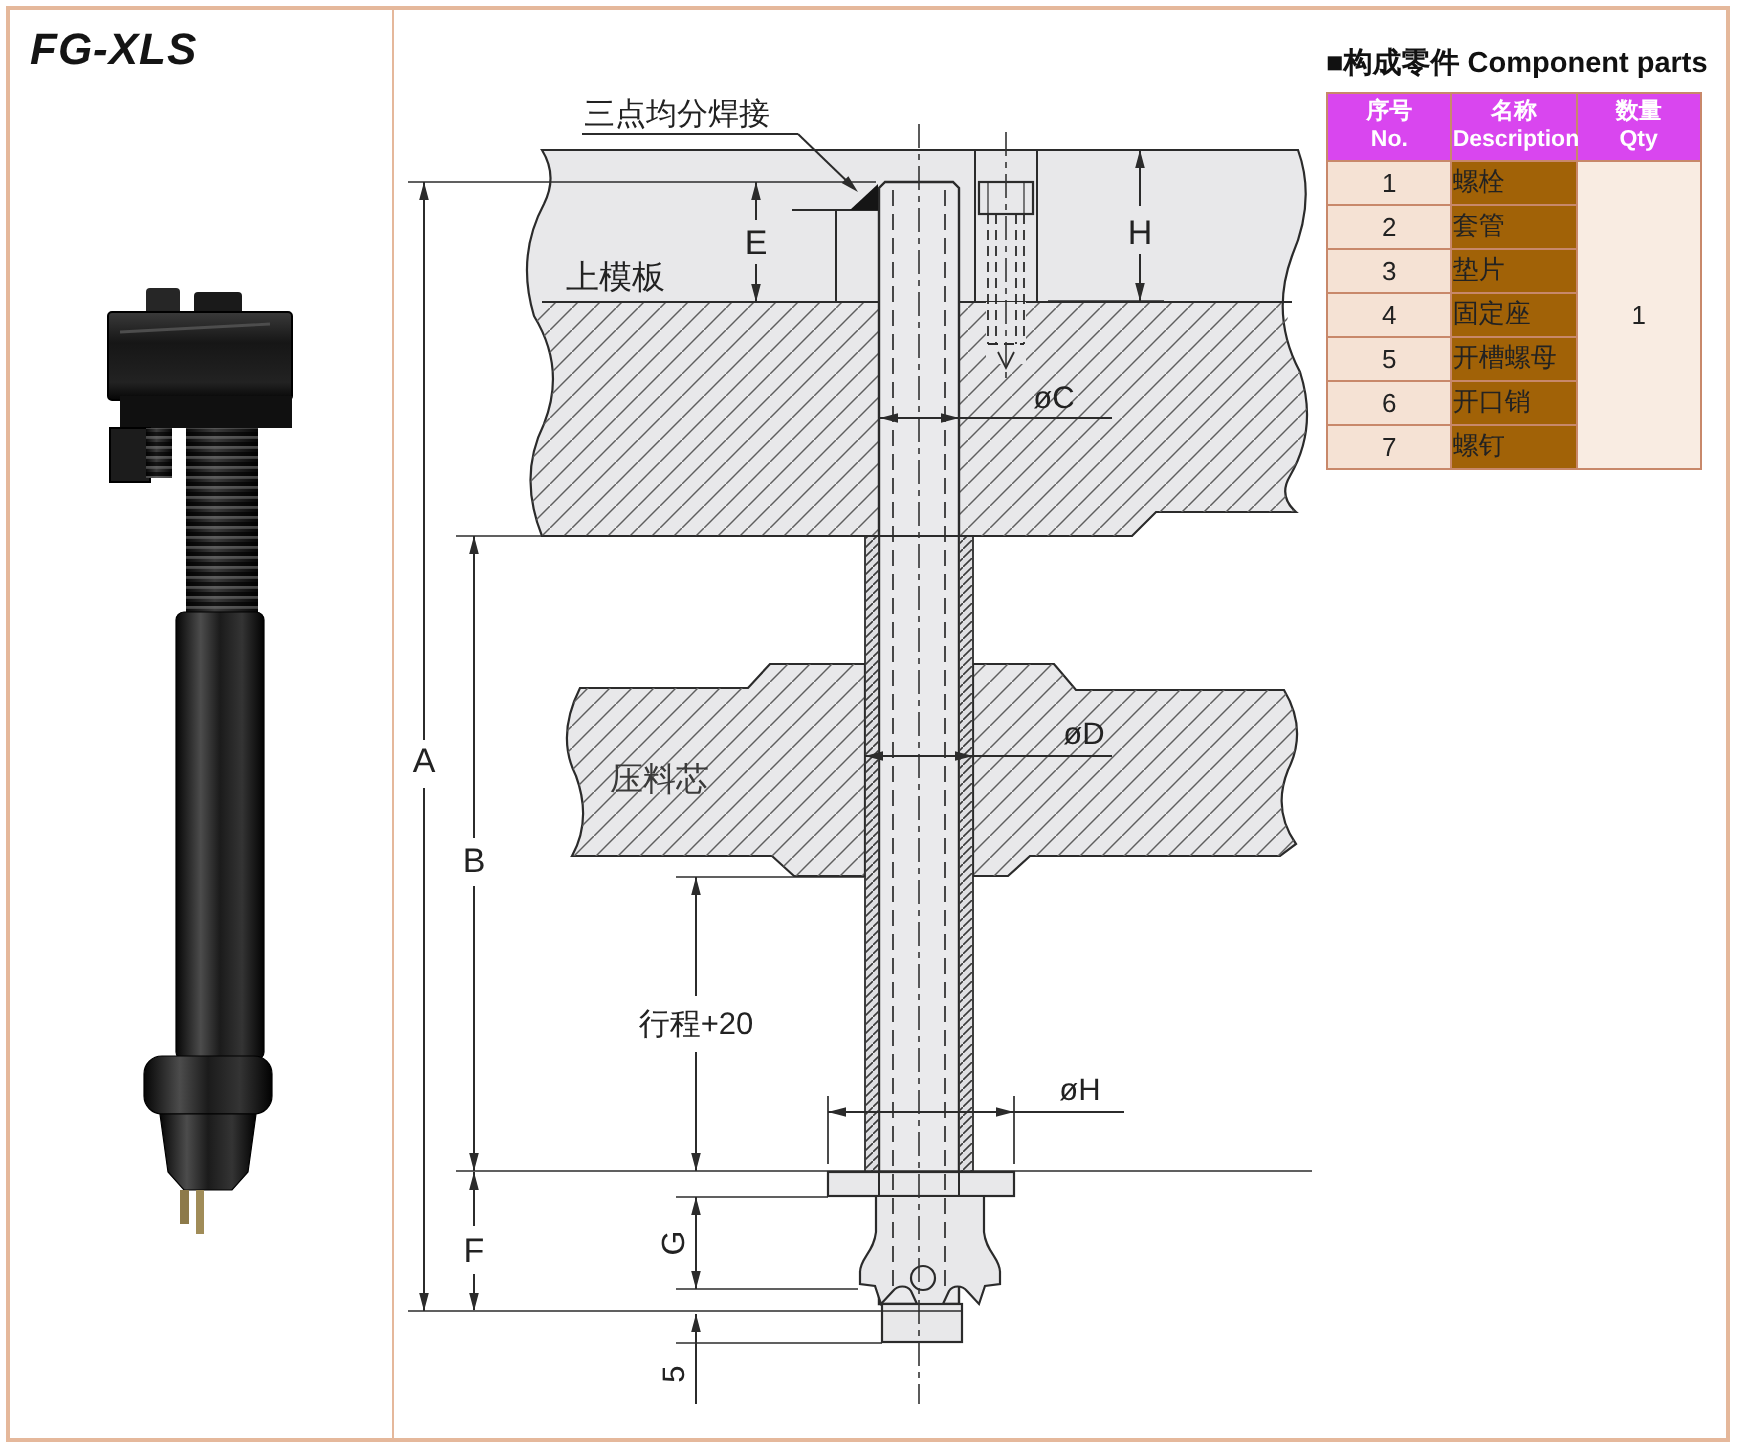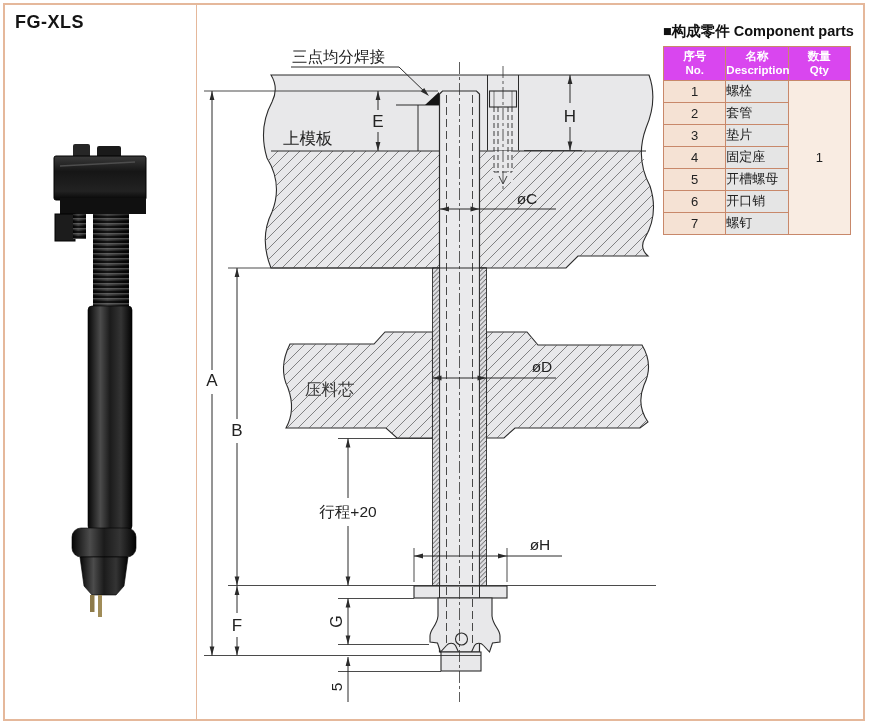--- a/index.html
+++ b/index.html
@@ -1,30 +1,30 @@
 <!DOCTYPE html>
 <html><head>
 <meta charset="utf-8">
 <style>
   html,body{margin:0;padding:0;background:#fff;}
   .page{position:relative;width:871px;height:728px;background:#fff;overflow:hidden;
         font-family:"Liberation Sans","DejaVu Sans",sans-serif;color:#1c1c1c;}
   .frame{position:absolute;left:3px;top:3px;right:6px;bottom:7px;border:2px solid #e5b89b;pointer-events:none;}
   .divider{position:absolute;left:196px;top:5px;bottom:9px;width:1px;background:#e5b89b;}
-  .brand{position:absolute;left:15px;top:12px;font-size:18px;font-weight:bold;letter-spacing:.5px;color:#141414;}
+  .brand{position:absolute;left:15px;top:12px;font-size:22px;font-weight:bold;letter-spacing:.5px;color:#141414;font-style:italic;}
   .photo{position:absolute;left:40px;top:136px;width:130px;height:494px;}
   .tdraw{position:absolute;left:196px;top:0px;width:470px;height:728px;}
   .parts{position:absolute;left:663px;top:22px;width:194px;}
   .parts-title{font-size:14.5px;font-weight:bold;color:#111;margin-bottom:5px;white-space:nowrap;}
   table.pt{border-collapse:collapse;width:188px;table-layout:fixed;}
   table.pt th,table.pt td{border:1px solid #c8886a;}
   table.pt th{background:#d946ef;color:#fff;font-size:11.5px;font-weight:bold;line-height:1.25;padding:2px 0;text-align:center;}
   table.pt td{font-size:13px;height:21px;padding:0;}
   td.no{width:34px;text-align:center;background:#f5e2d4;color:#222;}
-  td.desc{width:86px;background:#e5e5e5;padding-left:6px;color:#222;}
+  td.desc{width:86px;background:#a16207;padding-left:6px;color:#222;}
   td.qty{width:60px;text-align:center;background:#f9ece2;color:#222;font-size:13.5px;}
   text{font-family:"Liberation Sans","DejaVu Sans",sans-serif;}
 </style>
 </head>
 <body>
 
 <div class="page">
   <div class="frame"></div>
   <div class="divider"></div>
 

